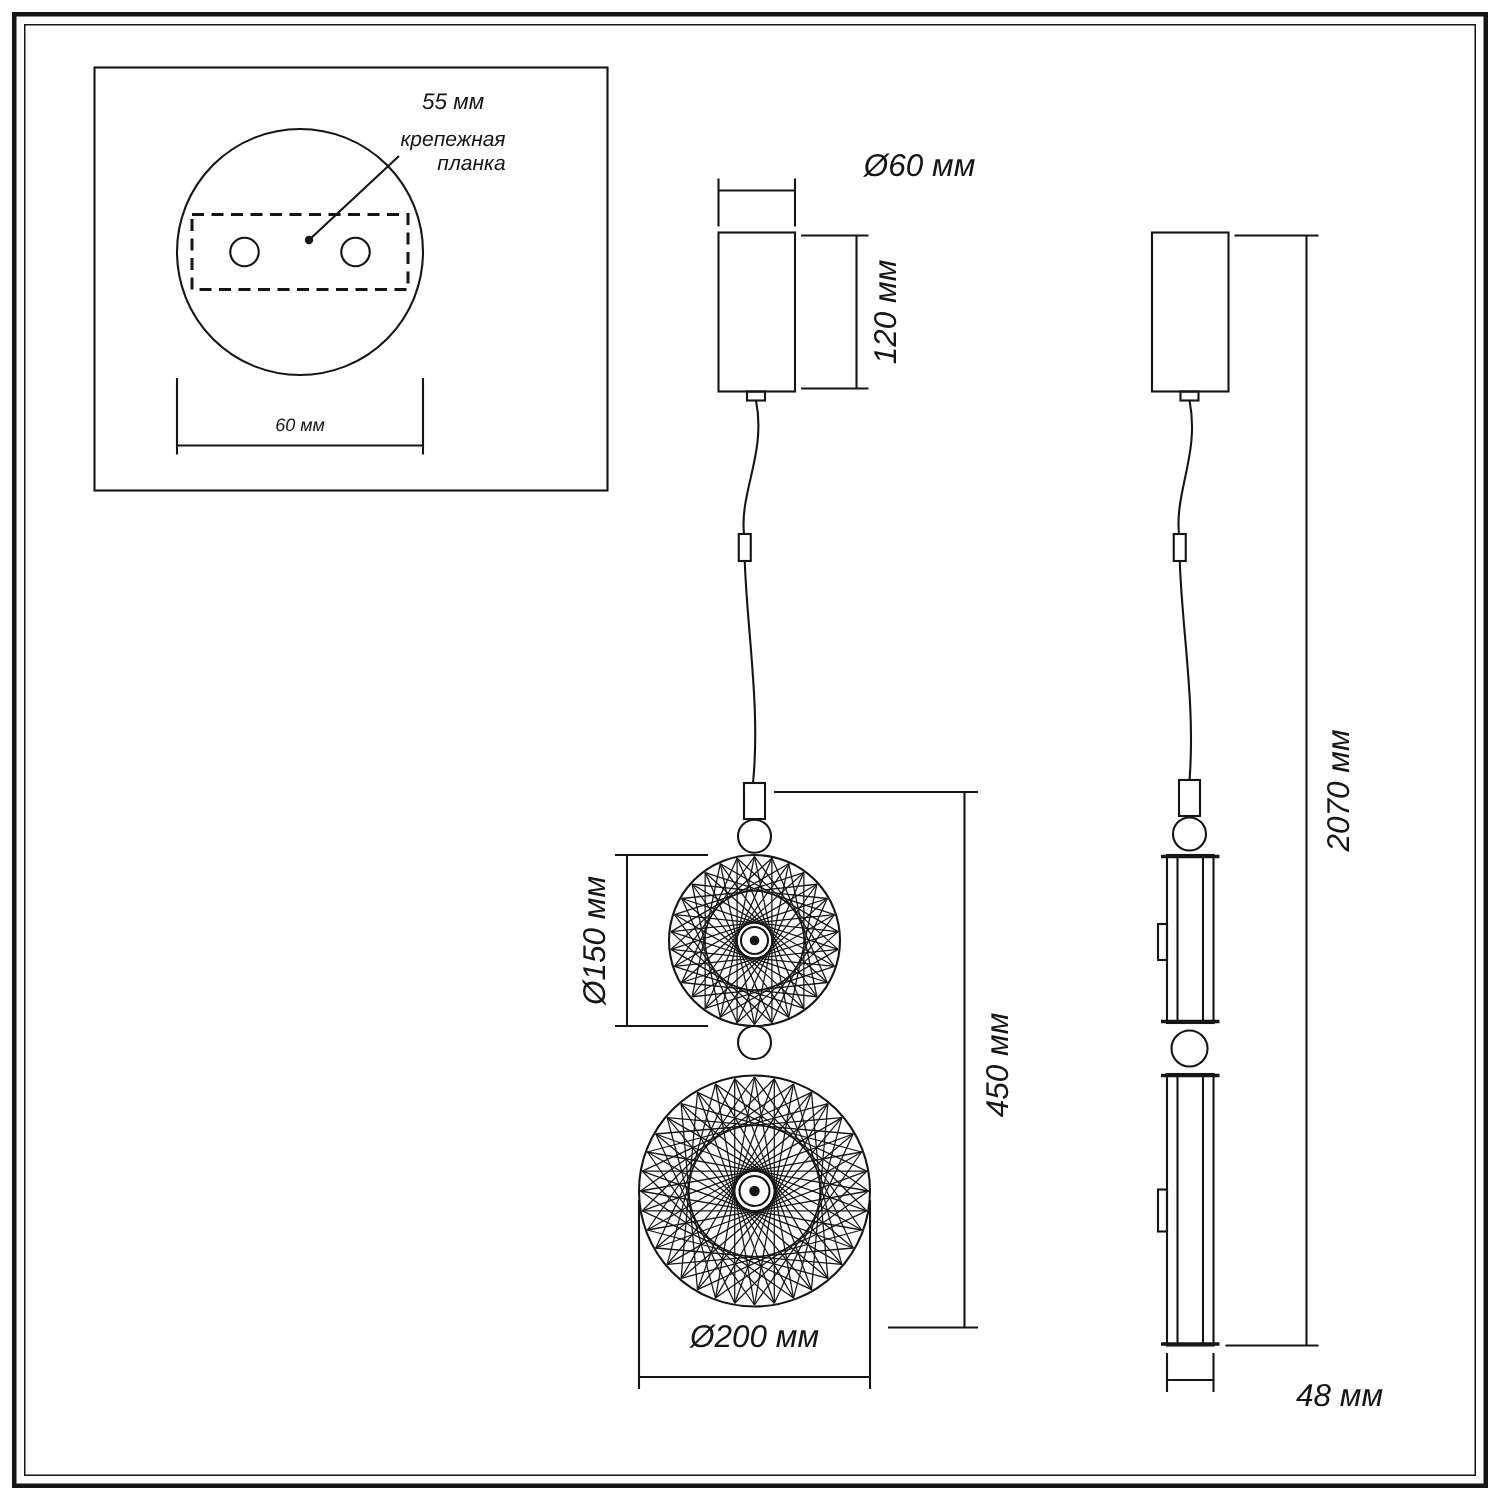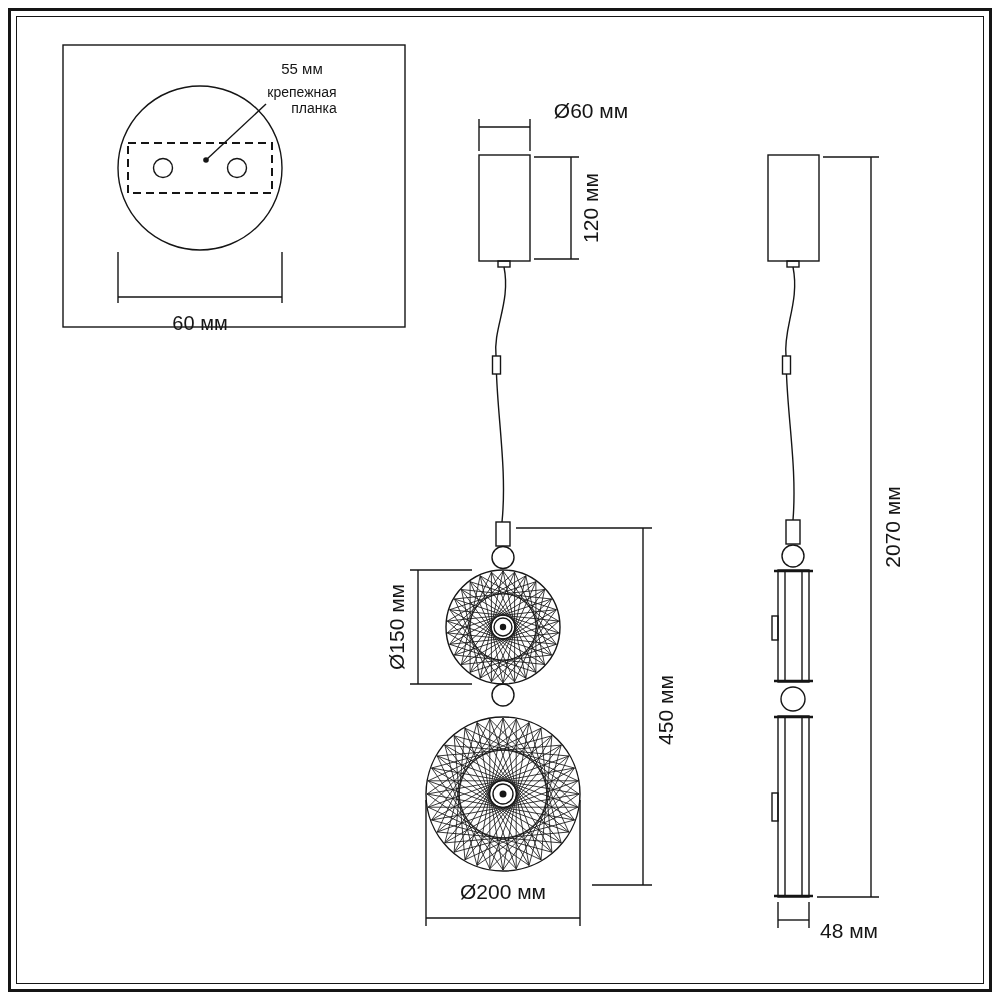--- a/index.html
+++ b/index.html
@@ -1,17 +1,17 @@
 <!DOCTYPE html>
 <html><head>
 <meta charset="utf-8">
 <style>
   html,body{margin:0;padding:0;background:#ffffff;}
   #stage{position:relative;width:1000px;height:1000px;background:#ffffff;overflow:hidden;
-         font-family:"Liberation Sans",sans-serif;color:#151515;}
+         font-family:"Liberation Sans",sans-serif;color:#151515;font-style:italic;}
   .frame-outer{position:absolute;inset:8px;border:3px solid #151515;pointer-events:none;}
   .frame-inner{position:absolute;inset:16px;border:1.5px solid #151515;pointer-events:none;}
   svg{position:absolute;left:0;top:0;}
   svg *{stroke:#151515;stroke-width:1.4;fill:none;stroke-linecap:butt;}
   svg .fill{fill:#151515;stroke:none;}
   svg .dash{stroke-dasharray:8 5;stroke-width:2;}
   svg .dim{stroke-width:1.2;}
   svg .cap{stroke-width:2.4;}
   #weave-upper line,#weave-lower line{stroke-width:0.85;}
   .lbl{position:absolute;white-space:nowrap;transform:translate(-50%,-50%);color:#151515;}
@@ -279,23 +279,23 @@
         <line x1="778" y1="920" x2="809" y2="920"></line>
       </g>
     </g>
   </svg>
 
   <div class="lbl small" style="left:302px;top:68px;">55 мм</div>
   <div class="lbl callout" style="left:302px;top:100px;">
     <div>крепежная</div>
     <div>планка</div>
   </div>
-  <div class="lbl small" style="left:200px;top:283px;font-size:20px;margin-top:40px;">60 мм</div>
-
-  <div class="lbl big" style="left:591px;top:111px;">Ø60 мм</div>
+  <div class="lbl small" style="left:200px;top:283px;font-size:12px;">60 мм</div>
+
+  <div class="lbl big" style="left:613px;top:111px;">Ø60 мм</div>
   <div class="lbl big rot" style="left:591px;top:208px;">120 мм</div>
   <div class="lbl big rot" style="left:397px;top:627px;">Ø150 мм</div>
   <div class="lbl big rot" style="left:666px;top:710px;">450 мм</div>
   <div class="lbl big" style="left:503px;top:892px;">Ø200 мм</div>
 
   <div class="lbl big rot" style="left:893px;top:527px;">2070 мм</div>
-  <div class="lbl big" style="left:849px;top:931px;">48 мм</div>
+  <div class="lbl big" style="left:893px;top:931px;">48 мм</div>
 </div>
 
 </body></html>

